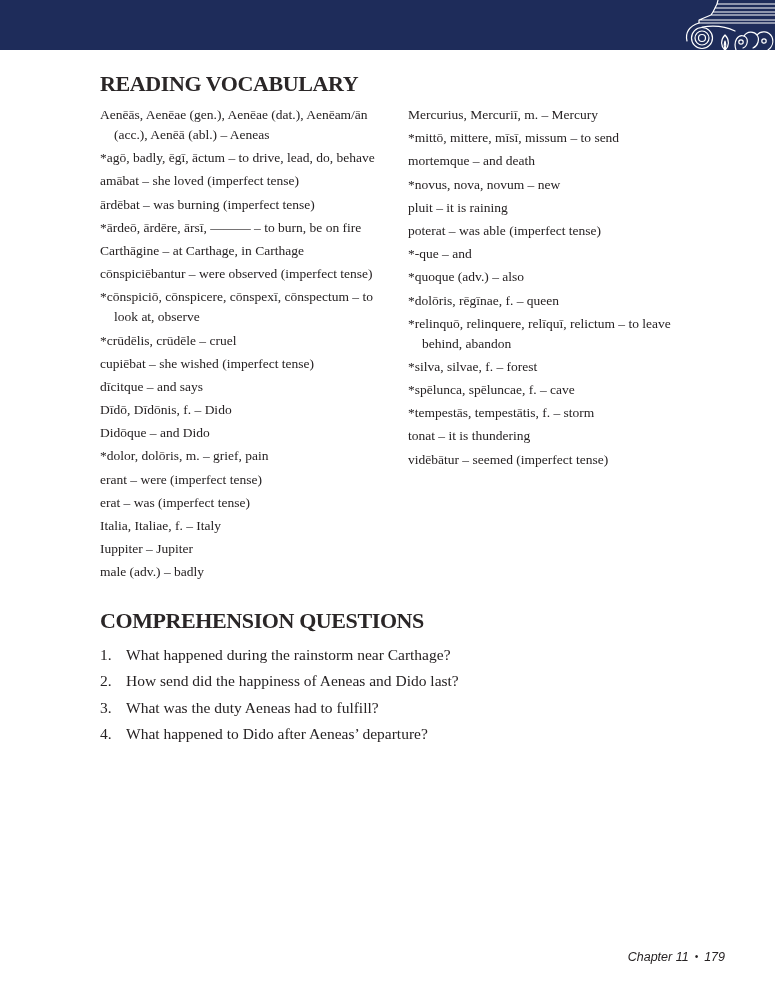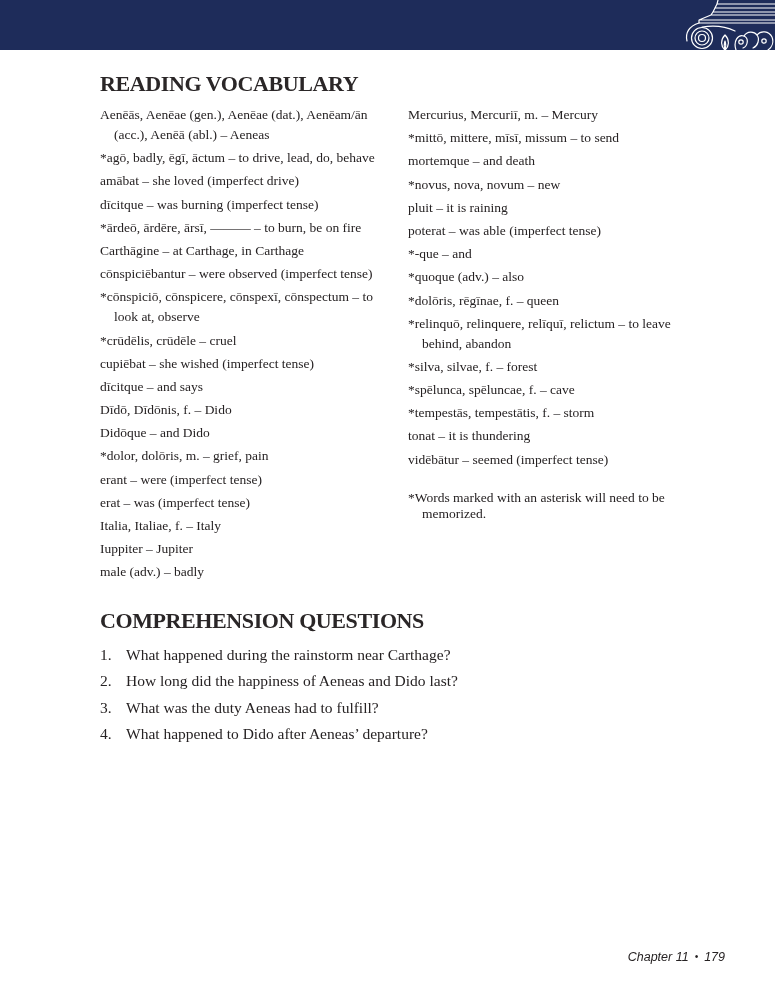--- a/index.html
+++ b/index.html
@@ -122,23 +122,23 @@
     <h1 class="section-title">READING VOCABULARY</h1>
 
     <div class="columns">
 
       <div class="col col-left">
 
           <p class="entry">Aenēās, Aenēae (gen.), Aenēae (dat.), Aenēam/ān (acc.), Aenēā (abl.) – Aeneas</p>
 
           <p class="entry">*agō, badly, ēgī, āctum – to drive, lead, do, behave</p>
 
-          <p class="entry">amābat – she loved (imperfect drive)</p>
-
-          <p class="entry">dīcitque – was burning (imperfect tense)</p>
+          <p class="entry">amābat – she loved (imperfect tense)</p>
+
+          <p class="entry">ārdēbat – was burning (imperfect tense)</p>
 
           <p class="entry">*ārdeō, ārdēre, ārsī, ——— – to burn, be on fire</p>
 
           <p class="entry">Carthāgine – at Carthage, in Carthage</p>
 
           <p class="entry">cōnspiciēbantur – were observed (imperfect tense)</p>
 
           <p class="entry">*cōnspiciō, cōnspicere, cōnspexī, cōnspectum – to look at, observe</p>
 
           <p class="entry">*crūdēlis, crūdēle – cruel</p>
@@ -191,37 +191,36 @@
 
             <p class="entry">*spēlunca, spēluncae, f. – cave</p>
 
             <p class="entry">*tempestās, tempestātis, f. – storm</p>
 
             <p class="entry">tonat – it is thundering</p>
 
 
             <p class="entry">vidēbātur – seemed (imperfect tense)</p>
           </div>
-        <p class="note">*Words marked with an asterisk will need to be memorized.</p>
       </div>
 
     </div>
 
     <h1 class="section-title cq-title">COMPREHENSION QUESTIONS</h1>
 
     <div class="questions">
 
         <div class="question">
           <span class="qnum">1.</span>
           <span class="qtext">What happened during the rainstorm near Carthage?</span>
         </div>
 
         <div class="question">
           <span class="qnum">2.</span>
-          <span class="qtext">How long did the happiness of Aeneas and Dido last?</span>
+          <span class="qtext">How send did the happiness of Aeneas and Dido last?</span>
         </div>
 
         <div class="question">
           <span class="qnum">3.</span>
           <span class="qtext">What was the duty Aeneas had to fulfill?</span>
         </div>
 
         <div class="question">
           <span class="qnum">4.</span>
           <span class="qtext">What happened to Dido after Aeneas’ departure?</span>

